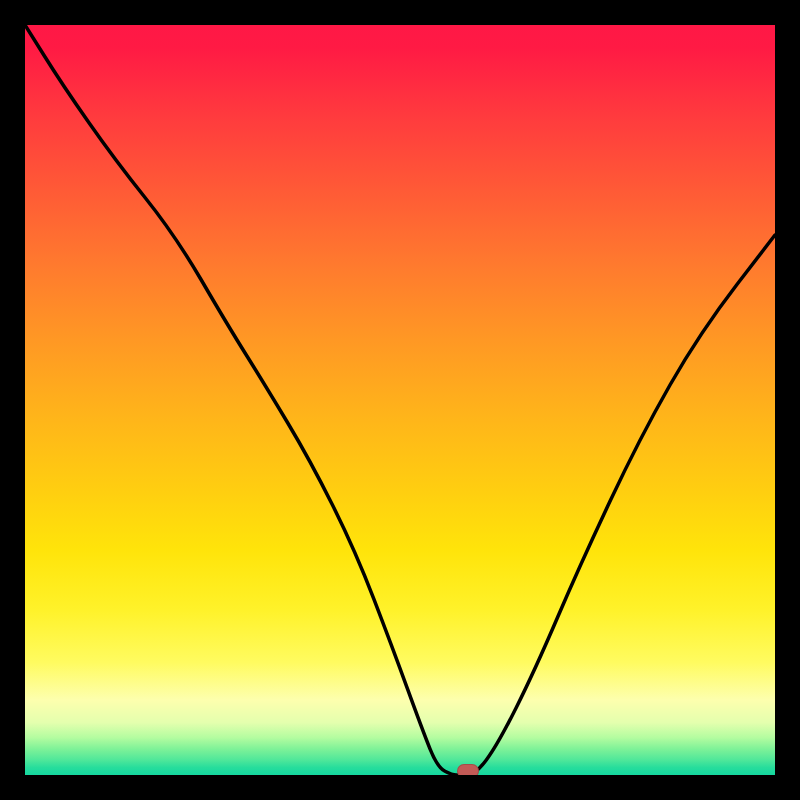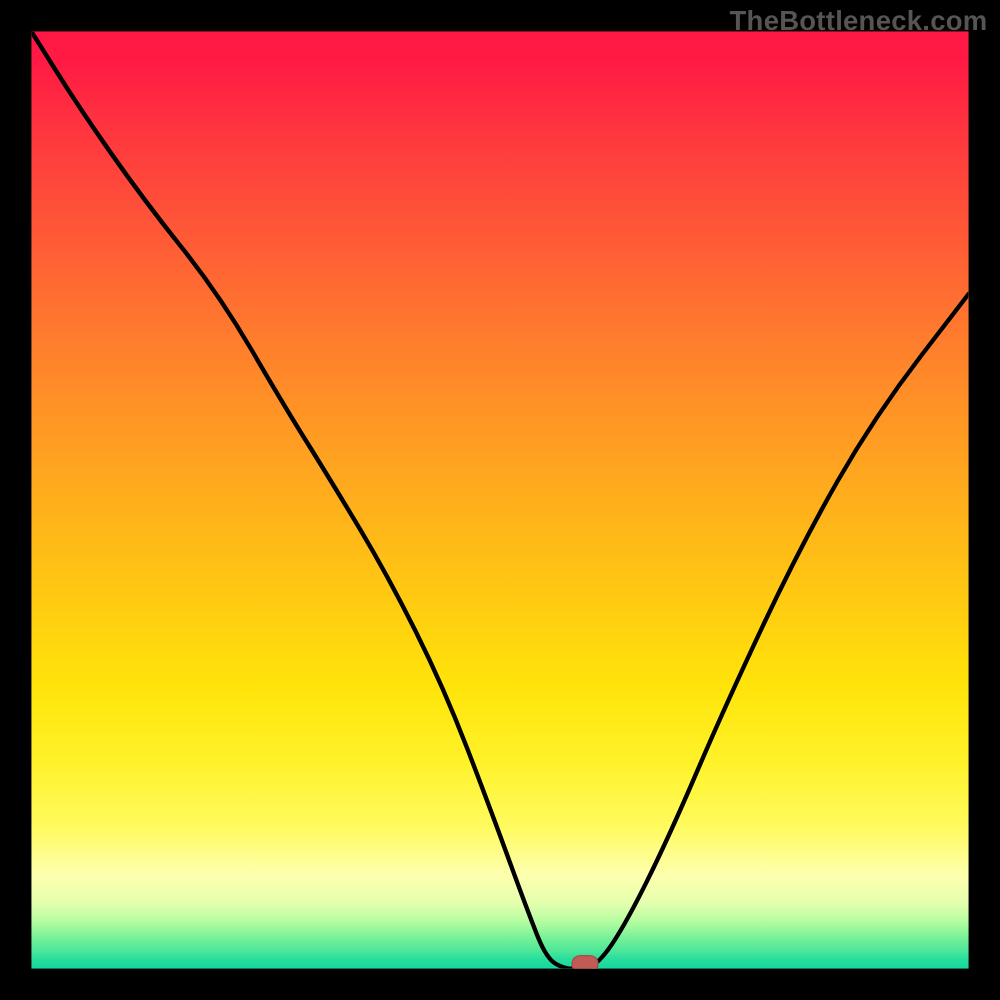--- a/index.html
+++ b/index.html
@@ -82,21 +82,20 @@
     background: #c25a56;
     box-shadow: 0 0 0 1px rgba(0,0,0,0.15) inset;
     transform: translate(-50%, -50%);
   }
 </style>
 </head>
 <body>
 
 <div class="frame">
 
-  <div class="watermark">TheBottleneck.com</div>
 
   <div class="plot-area">
     <div class="gradient"></div>
 
     <svg class="curve-svg" viewBox="0 0 750 750" preserveAspectRatio="none">
       <path class="curve-path" d="M 0.0 0.0 Q 0.0 0.0 18.8 30.0 Q 37.5 60.0 63.8 97.5 Q 90.0 135.0 120.0 172.5 Q 150.0 210.0 176.3 255.0 Q 202.5 300.0 221.3 330.0 Q 240.0 360.0 262.5 397.5 Q 285.0 435.0 307.5 480.0 Q 330.0 525.0 348.8 573.8 Q 367.5 622.5 382.5 663.8 Q 397.5 705.0 405.0 723.8 Q 412.5 742.5 420.0 746.3 Q 427.5 750.0 431.2 750.0 Q 435.0 750.0 442.5 750.0 Q 450.0 750.0 461.3 735.0 Q 472.5 720.0 491.3 682.5 Q 510.0 645.0 532.5 592.5 Q 555.0 540.0 585.0 476.3 Q 615.0 412.5 645.0 360.0 Q 675.0 307.5 712.5 258.8 L 750.0 210.0"></path>
     </svg>
 
     <div class="marker" style="left:442.5px; top:746.0px;"></div>
 

